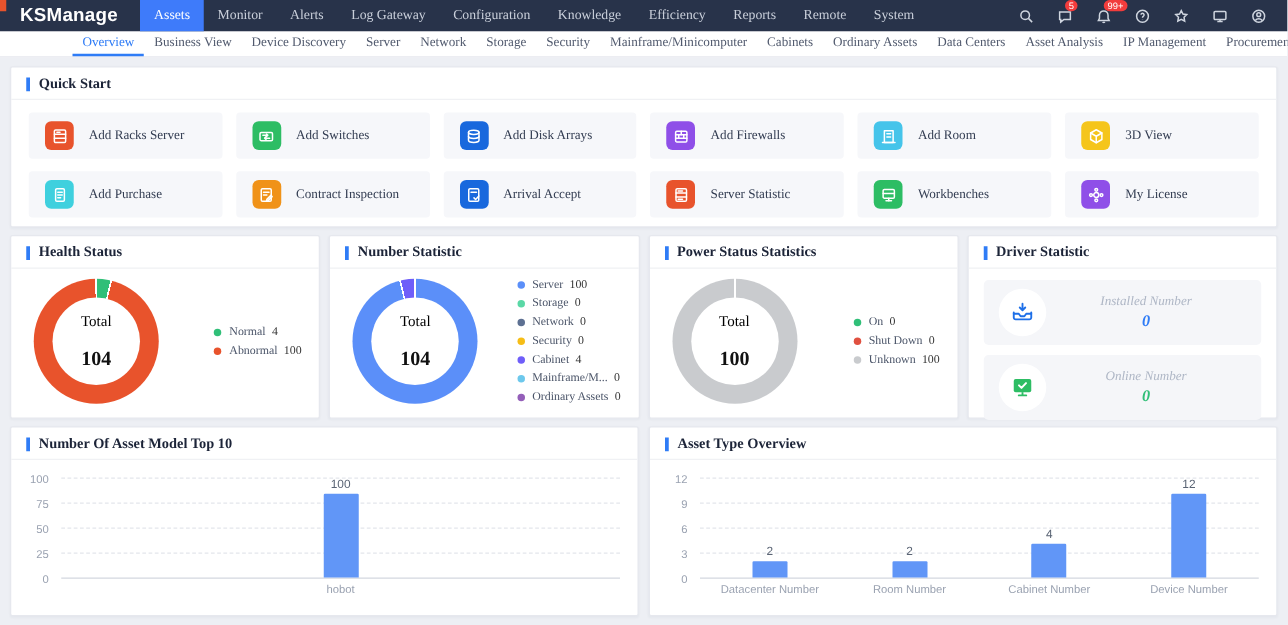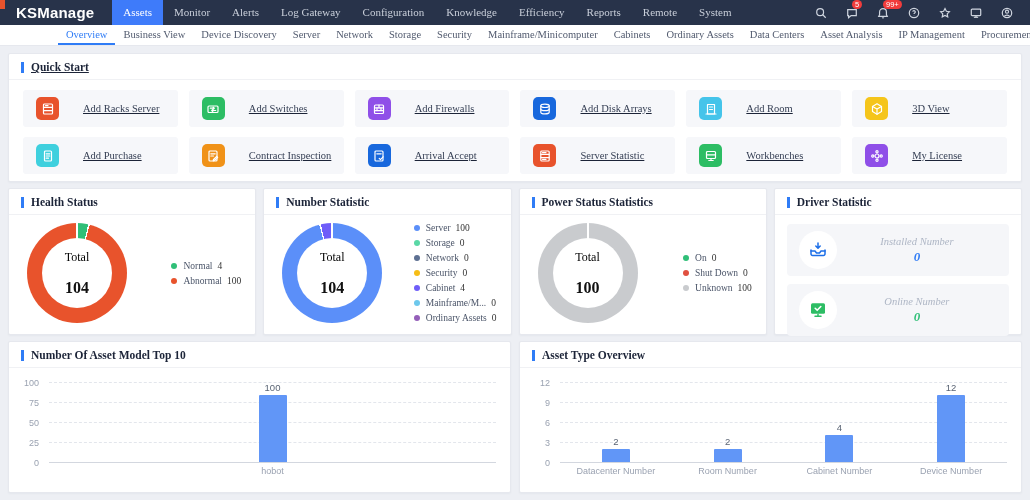--- a/index.html
+++ b/index.html
@@ -24,26 +24,26 @@
   .subnav-item.active { color:#2f7cf6; border-bottom-color:#2f7cf6; }
 
   
   .content { padding:7px 8px; }
   .panel { background:#fff; border:1px solid #e6e8ee; border-radius:2px; box-shadow:0 1px 2px rgba(30,40,70,.04); }
   .panel-title { display:flex; align-items:center; padding:7px 12px 6px 12px; border-bottom:1px solid #f0f1f4; }
   .accent { width:3px; height:11px; background:#2f7cf6; margin-right:7px; }
   .panel-title span { font-size:11.5px; font-weight:bold; color:#1c2438; }
 
   
-  .qs { height:129px;text-decoration:underline; }
+  .qs { height:129px; }
   .qs-grid { display:grid; grid-template-columns:repeat(6,1fr); gap:10px 11px; padding:10px 14px; }
   .qs-card { background:#f6f7fa; border-radius:3px; height:37px; display:flex; align-items:center; padding-left:13px; cursor:pointer; }
   .qs-ico { width:23px; height:23px; border-radius:5px; display:flex; align-items:center; justify-content:center; flex:none; }
   .qs-ico svg { width:14px; height:14px; stroke:#fff; fill:none; stroke-width:1.2; stroke-linecap:round; stroke-linejoin:round; }
-  .qs-label { font-size:10.5px; color:#333d52; margin-left:24px; white-space:nowrap; }
+  .qs-label { font-size:10.5px; color:#333d52; margin-left:12px; white-space:nowrap; }
 
   
   .mid { display:grid; grid-template-columns:repeat(4,1fr); gap:7px; margin-top:6px; }
   .mid .panel { height:147px; }
   .donut-body { display:flex; align-items:center; height:116px; padding:0 8px 0 18px; }
   .donut-wrap { position:relative; width:100px; height:100px; flex:none; }
   .donut { width:100%; height:100%; border-radius:50%; }
   .donut-hole { position:absolute; left:15px; top:15px; width:70px; height:70px; background:#fff; border-radius:50%; display:flex; flex-direction:column; align-items:center; justify-content:center; }
   .donut-hole .t1 { font-size:12px; color:#000000; }
   .donut-hole .t2 { font-size:16px; font-weight:bold; color:#111; margin-top:14px; }
@@ -183,41 +183,41 @@
           <span class="qs-ico" style="background:#2dbd64">
             <svg viewBox="0 0 14 14">
               <rect x="2" y="4" width="10" height="6.5" rx="1"></rect>
               <path d="M4.3 6.2 h4 M7.2 5.2 l1.1 1 -1.1 1"></path>
               <path d="M9.7 8.5 h-4 M6.8 7.5 l-1.1 1 1.1 1"></path>
             </svg>
           </span>
           <span class="qs-label">Add Switches</span>
         </div>
         <div class="qs-card">
+          <span class="qs-ico" style="background:#1868dd">
+            <svg viewBox="0 0 14 14">
+              <ellipse cx="7" cy="3.8" rx="4.2" ry="1.7"></ellipse>
+              <path d="M2.8 3.8 v6.4 a4.2 1.7 0 0 0 8.4 0 v-6.4"></path>
+              <path d="M2.8 7 a4.2 1.7 0 0 0 8.4 0"></path>
+            </svg>
+          </span>
+          <span class="qs-label">Add Disk Arrays</span>
+        </div>
+        <div class="qs-card">
           <span class="qs-ico" style="background:#8f4fe8">
             <svg viewBox="0 0 14 14">
               <rect x="2.5" y="3" width="9" height="8.5" rx="1"></rect>
               <line x1="2.5" y1="5.8" x2="11.5" y2="5.8"></line>
               <line x1="2.5" y1="8.6" x2="11.5" y2="8.6"></line>
               <line x1="7" y1="3" x2="7" y2="5.8"></line>
               <line x1="5" y1="5.8" x2="5" y2="8.6"></line>
               <line x1="9" y1="5.8" x2="9" y2="8.6"></line>
             </svg>
           </span>
           <span class="qs-label">Add Firewalls</span>
-        </div>
-        <div class="qs-card">
-          <span class="qs-ico" style="background:#1868dd">
-            <svg viewBox="0 0 14 14">
-              <ellipse cx="7" cy="3.8" rx="4.2" ry="1.7"></ellipse>
-              <path d="M2.8 3.8 v6.4 a4.2 1.7 0 0 0 8.4 0 v-6.4"></path>
-              <path d="M2.8 7 a4.2 1.7 0 0 0 8.4 0"></path>
-            </svg>
-          </span>
-          <span class="qs-label">Add Disk Arrays</span>
         </div>
         <div class="qs-card">
           <span class="qs-ico" style="background:#45c4ea">
             <svg viewBox="0 0 14 14">
               <rect x="3.5" y="2.5" width="7" height="9.5"></rect>
               <line x1="2" y1="12" x2="12" y2="12"></line>
               <line x1="5.5" y1="5" x2="8.5" y2="5"></line>
               <line x1="5.5" y1="7.5" x2="8.5" y2="7.5"></line>
             </svg>
           </span>

